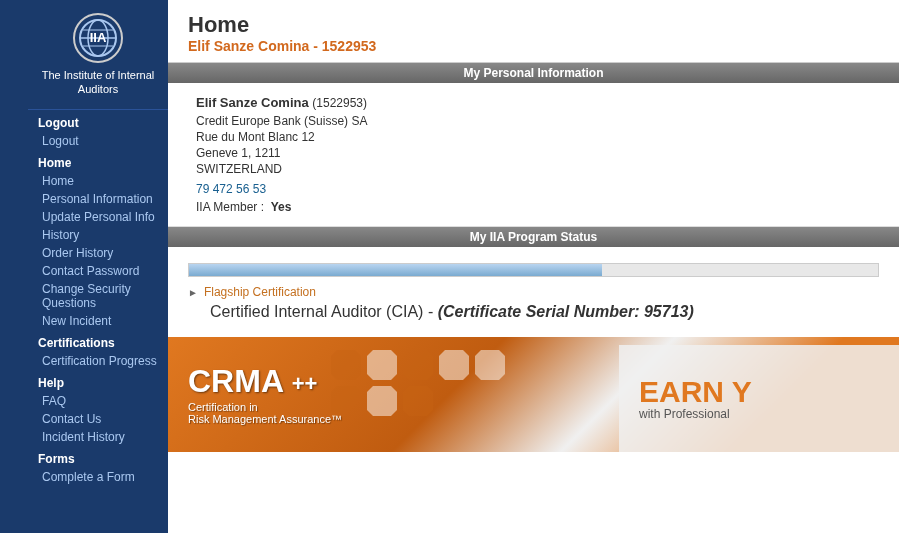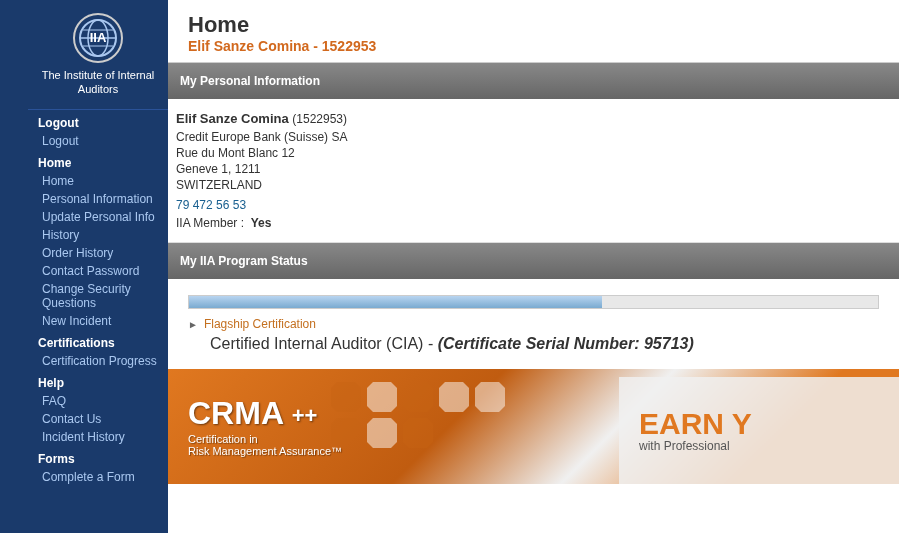--- a/index.html
+++ b/index.html
@@ -88,27 +88,28 @@
       color: #d2691e;
       font-weight: bold;
     }
 
     
     .section-header {
       background: linear-gradient(to bottom, #888, #666);
       color: #fff;
       font-size: 12px;
       font-weight: bold;
-      padding: 11px 12px;
+      padding: 3px 12px;
       margin: 0;
+      text-align: center;
     }
 
     
     .personal-info-section {
-      padding: 12px 8px;
+      padding: 12px 28px;
       border-bottom: 1px solid #ddd;
     }
 
     .person-name {
       font-size: 13px;
       font-weight: bold;
       margin-bottom: 4px;
     }
 
     .person-id {

